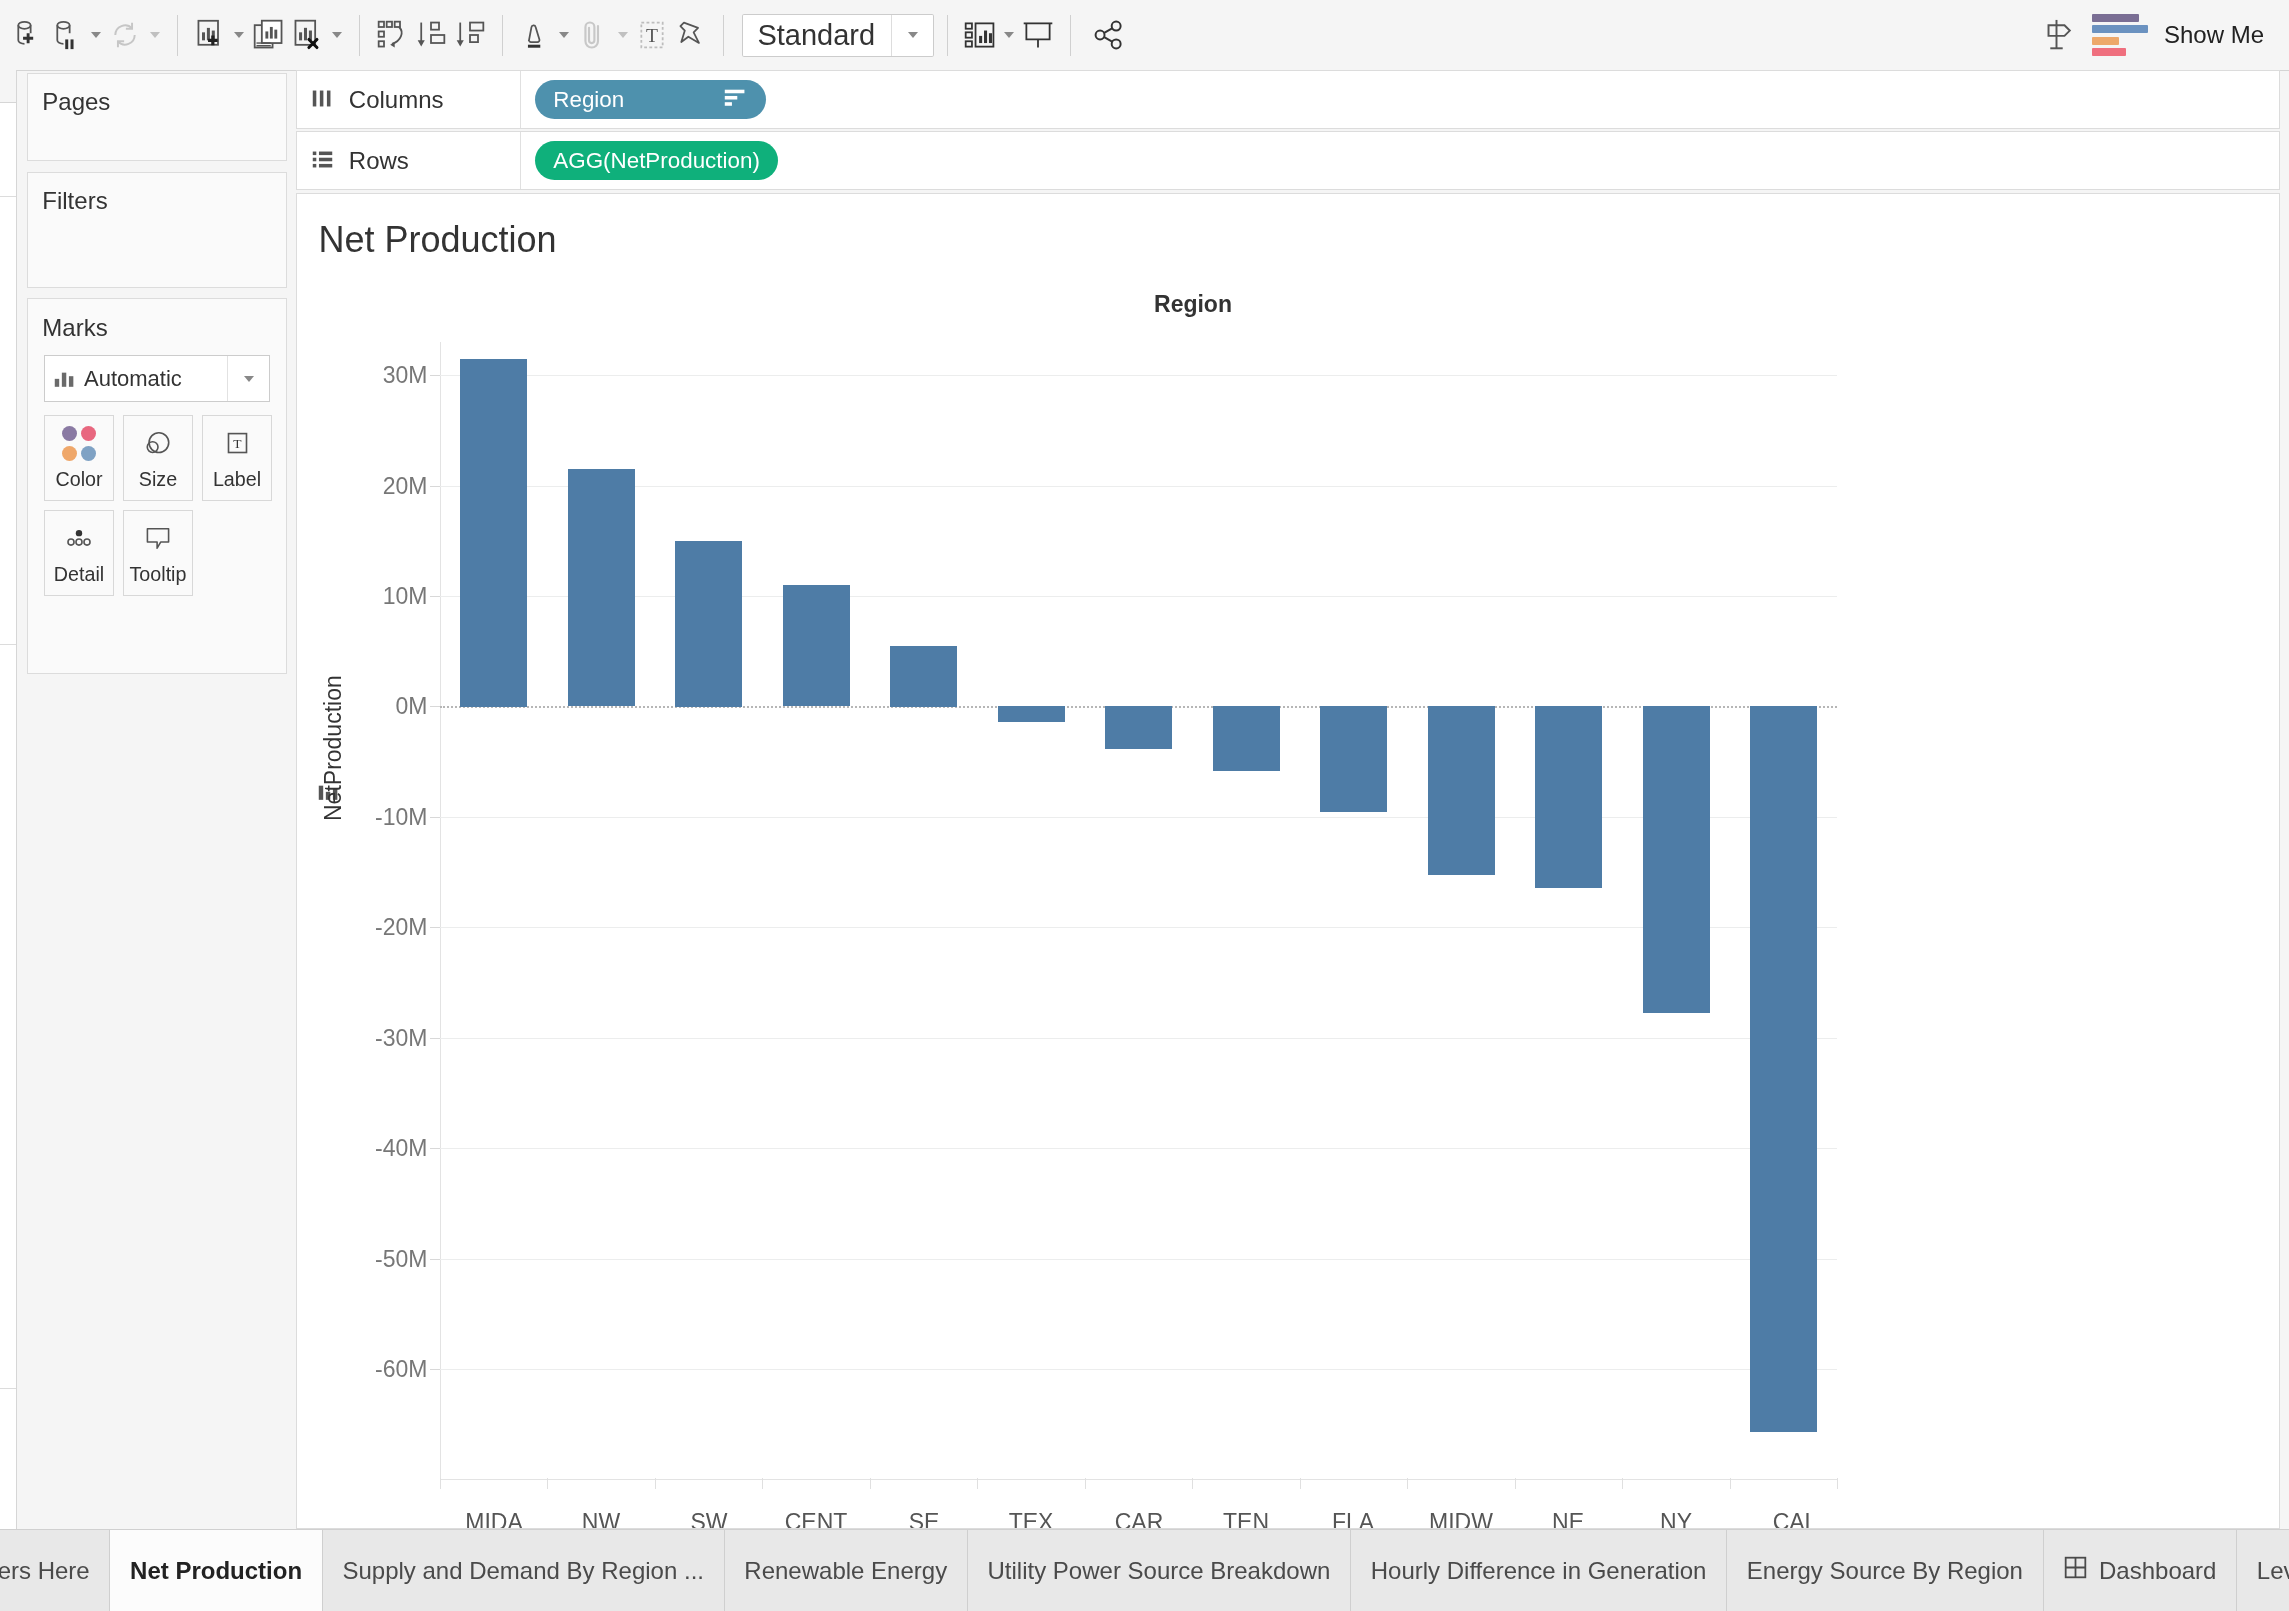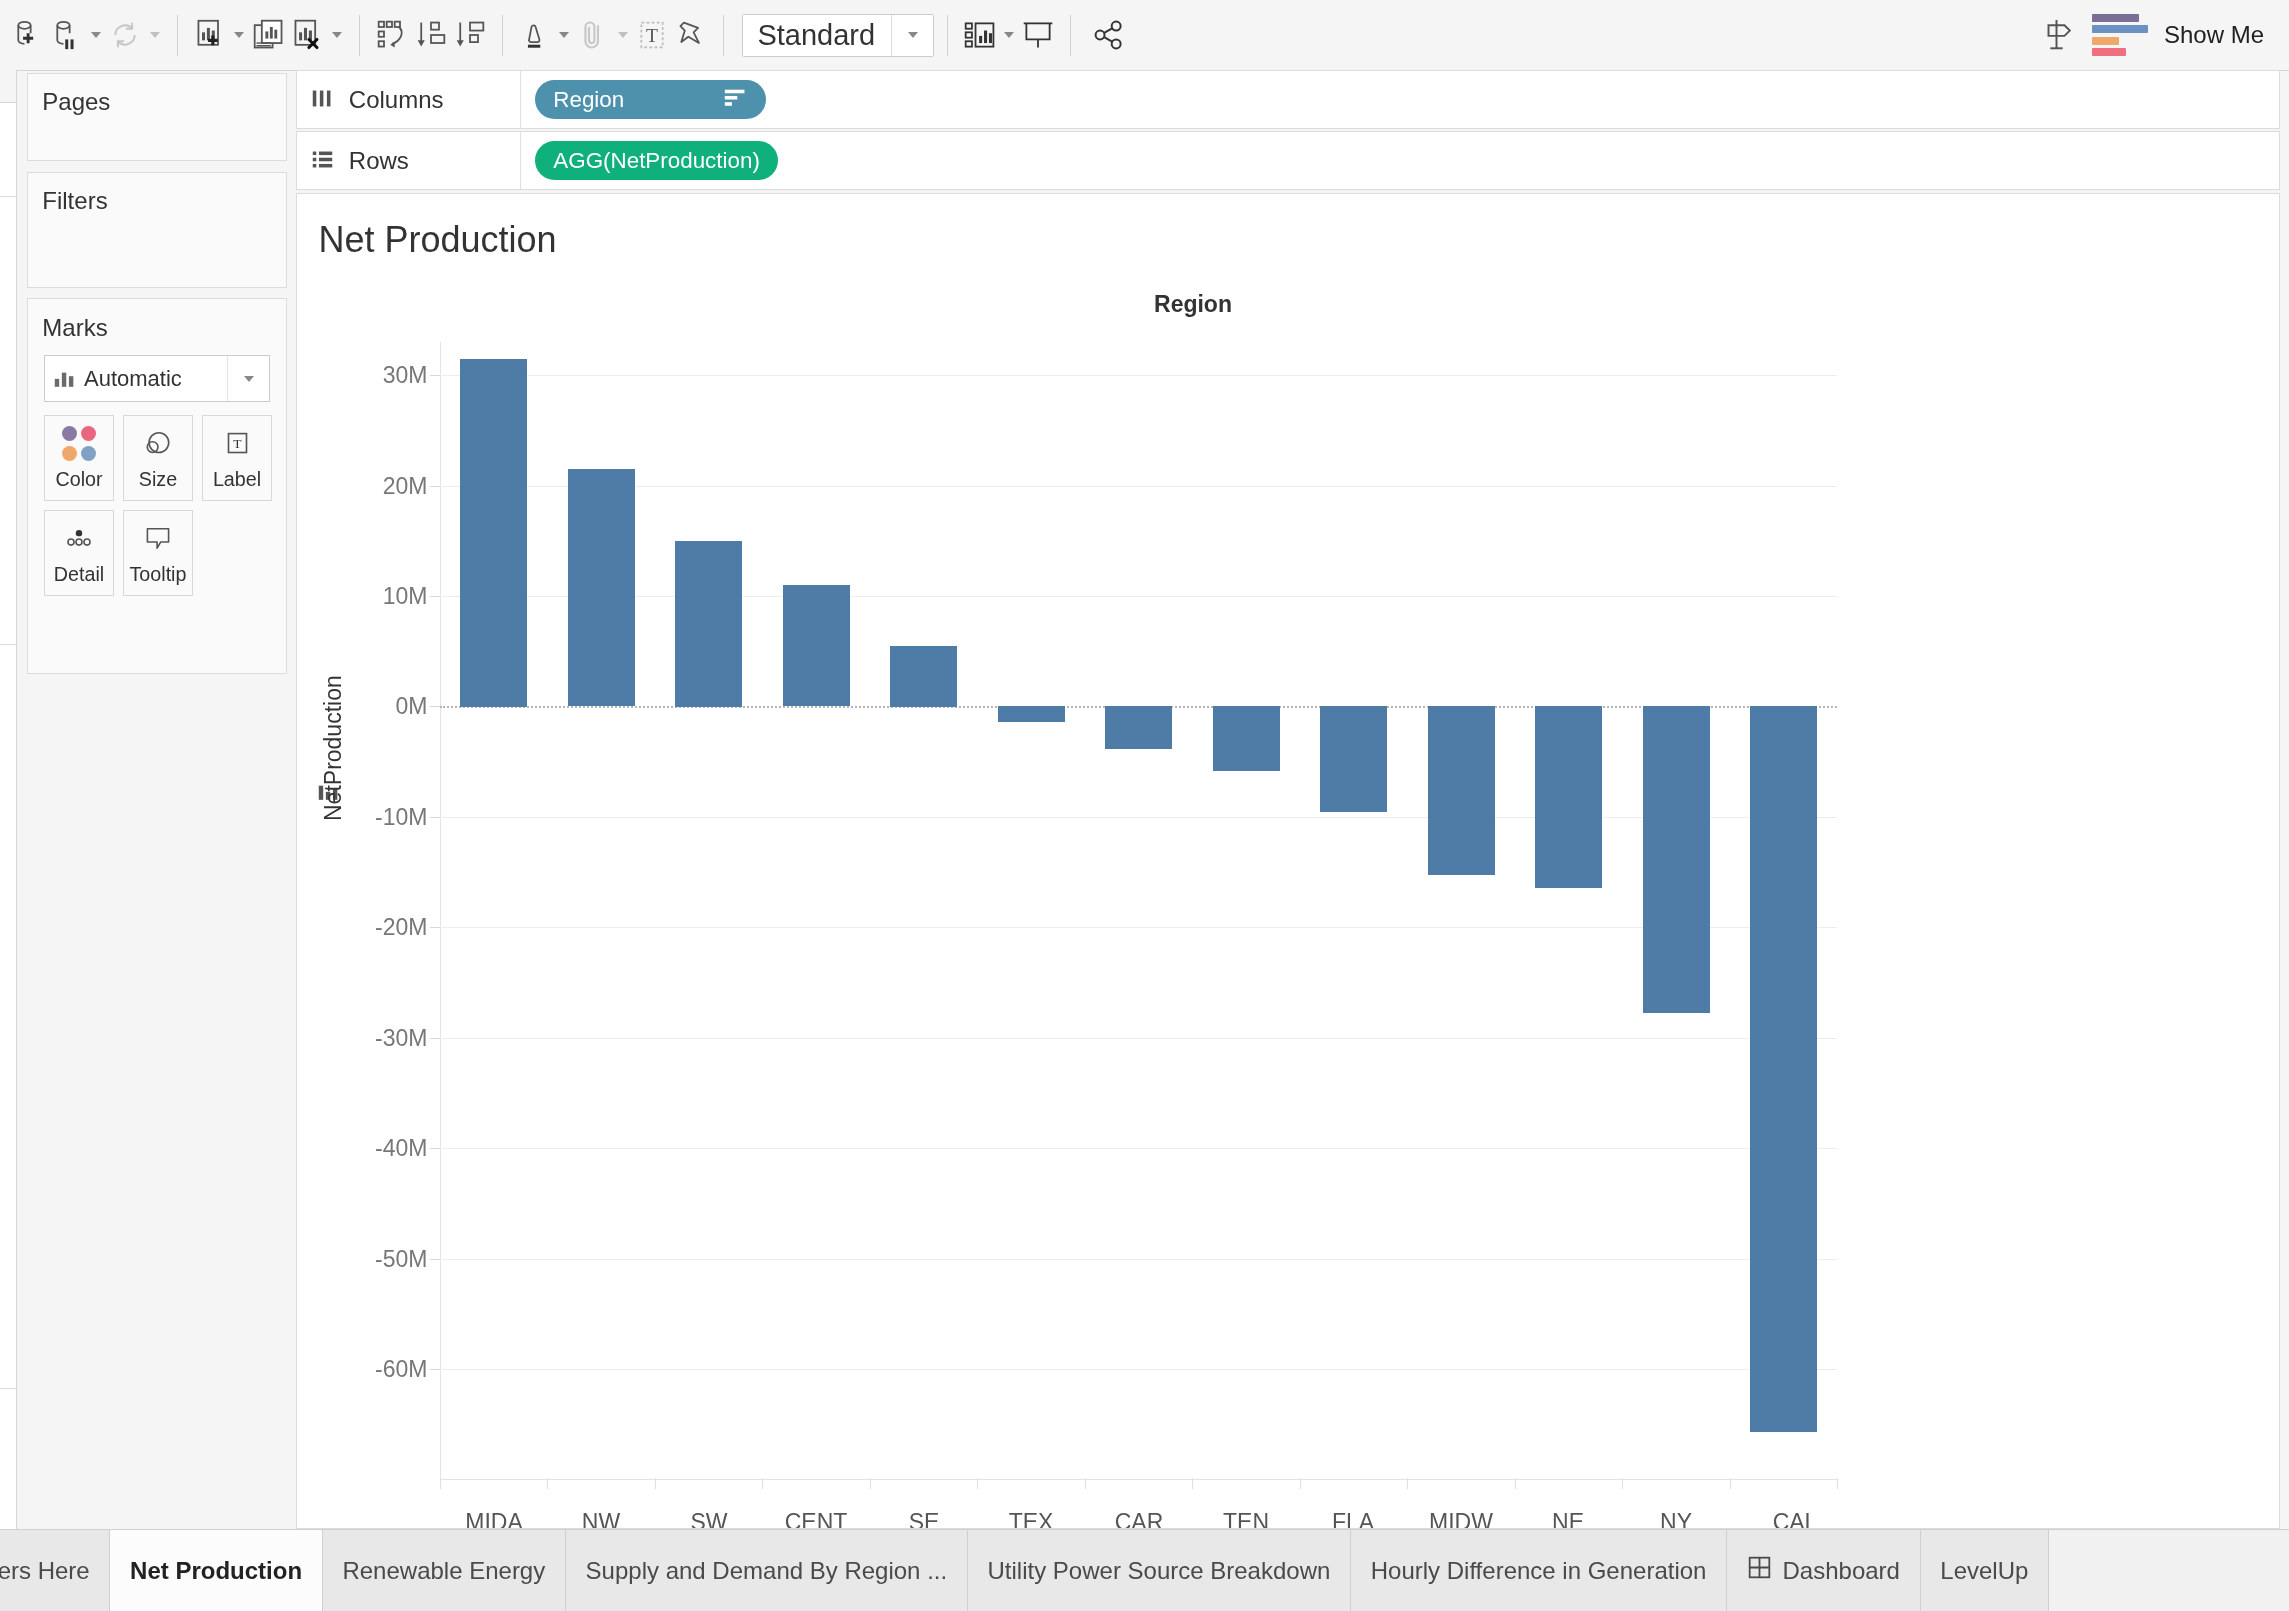--- a/index.html
+++ b/index.html
@@ -649,30 +649,33 @@
 
   <div class="tabbar">
     <div id="tabs-host" style="display:flex;align-items:stretch;">
         <div class="tab cut">
           <span>wers Here</span>
         </div>
         <div class="tab active">
           <span>Net Production</span>
         </div>
         <div class="tab">
+          <span>Supply and Demand By Region ...</span>
+        </div>
+        <div class="tab">
           <span>Renewable Energy</span>
-        </div>
-        <div class="tab">
-          <span>Supply and Demand By Region ...</span>
         </div>
         <div class="tab">
           <span>Utility Power Source Breakdown</span>
         </div>
         <div class="tab">
           <span>Hourly Difference in Generation</span>
+        </div>
+        <div class="tab">
+          <span>Energy Source By Region</span>
         </div>
         <div class="tab">
           <span><svg width="25" height="25" viewBox="0 0 28 28">
               <g fill="none" stroke="#4a4a4a" stroke-width="2">
                 <rect x="3" y="3" width="22" height="22"></rect>
                 <path d="M14 3v22M3 14h22"></path>
               </g>
             </svg></span>
           <span>Dashboard</span>
         </div>

